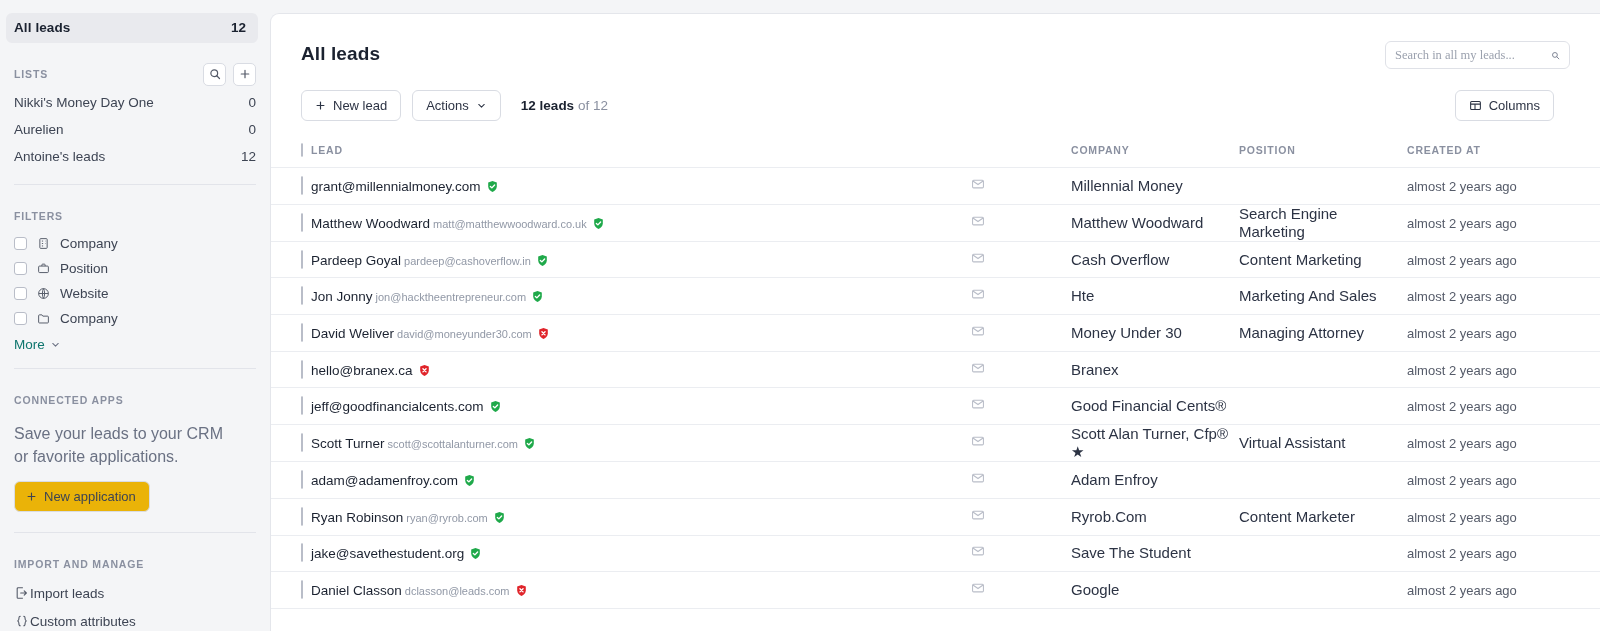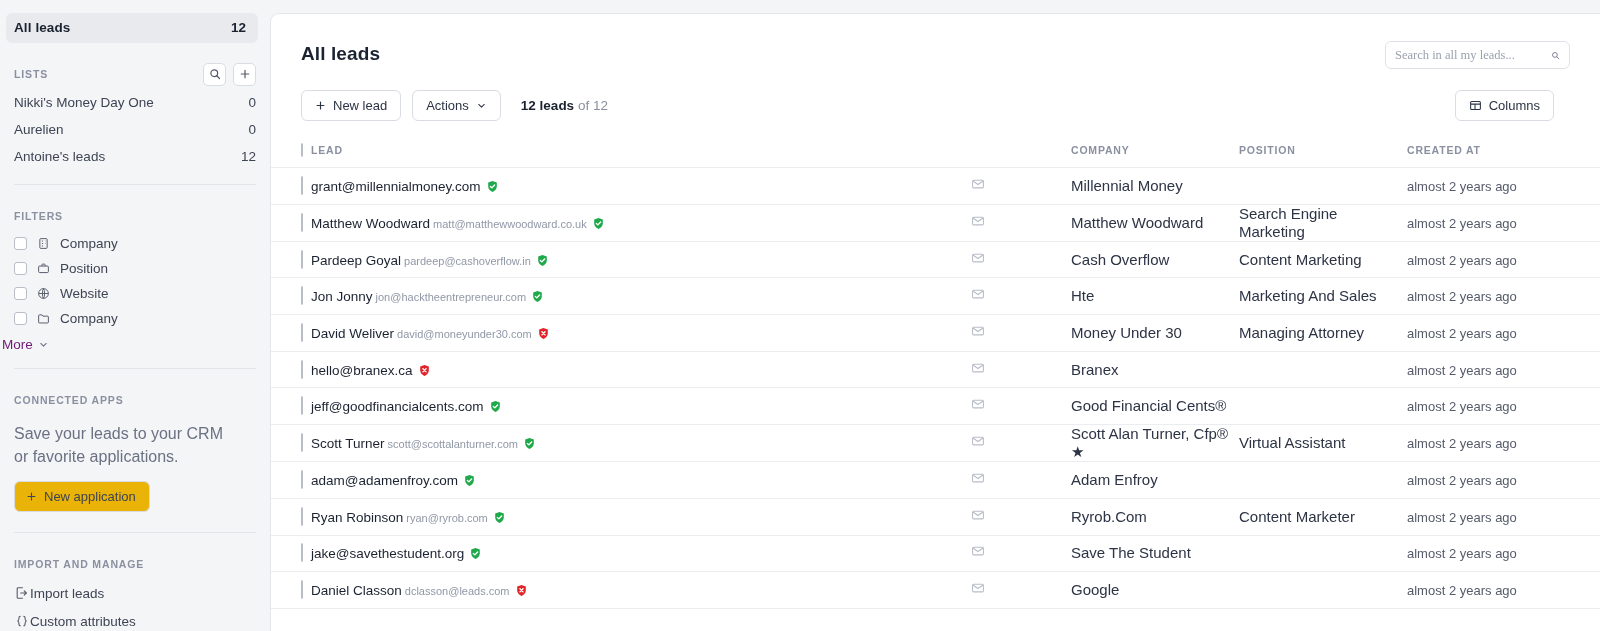--- a/index.html
+++ b/index.html
@@ -58,22 +58,22 @@
     display: flex; align-items: center; gap: 9px;
     padding: 5px 14px; cursor: pointer;
   }
   .cb {
     width: 13px; height: 13px; border: 1.4px solid #b9bdc8; border-radius: 3px;
     background: #fff; flex: 0 0 13px;
   }
   .f-icon { width: 15px; height: 15px; color: #555b69; display:flex; align-items:center; justify-content:center;}
   .f-label { font-size: 13.5px; color: #3d4453; }
   .more-row {
-    display: flex; align-items: center; gap: 5px; padding: 6px 14px 2px 2px;
-    cursor: pointer; font-size: 13.5px; color: #701a75;
+    display: flex; align-items: center; gap: 5px; padding: 6px 14px 2px 14px;
+    cursor: pointer; font-size: 13.5px; color: #0f766e;
   }
 
   .apps-desc { font-size: 16px; color: #6a7183; line-height: 1.45; padding: 7px 30px 0 14px; }
   .new-app-btn {
     margin: 13px 0 0 14px; padding: 7px 13px 7px 11px;
     border: 1px solid #d9dce3; border-radius: 6px; background: #eab308;
     font-size: 13px; color: #3d4453; display: inline-flex; align-items: center; gap: 7px;
     cursor: pointer;
   }
   .manage-row {

